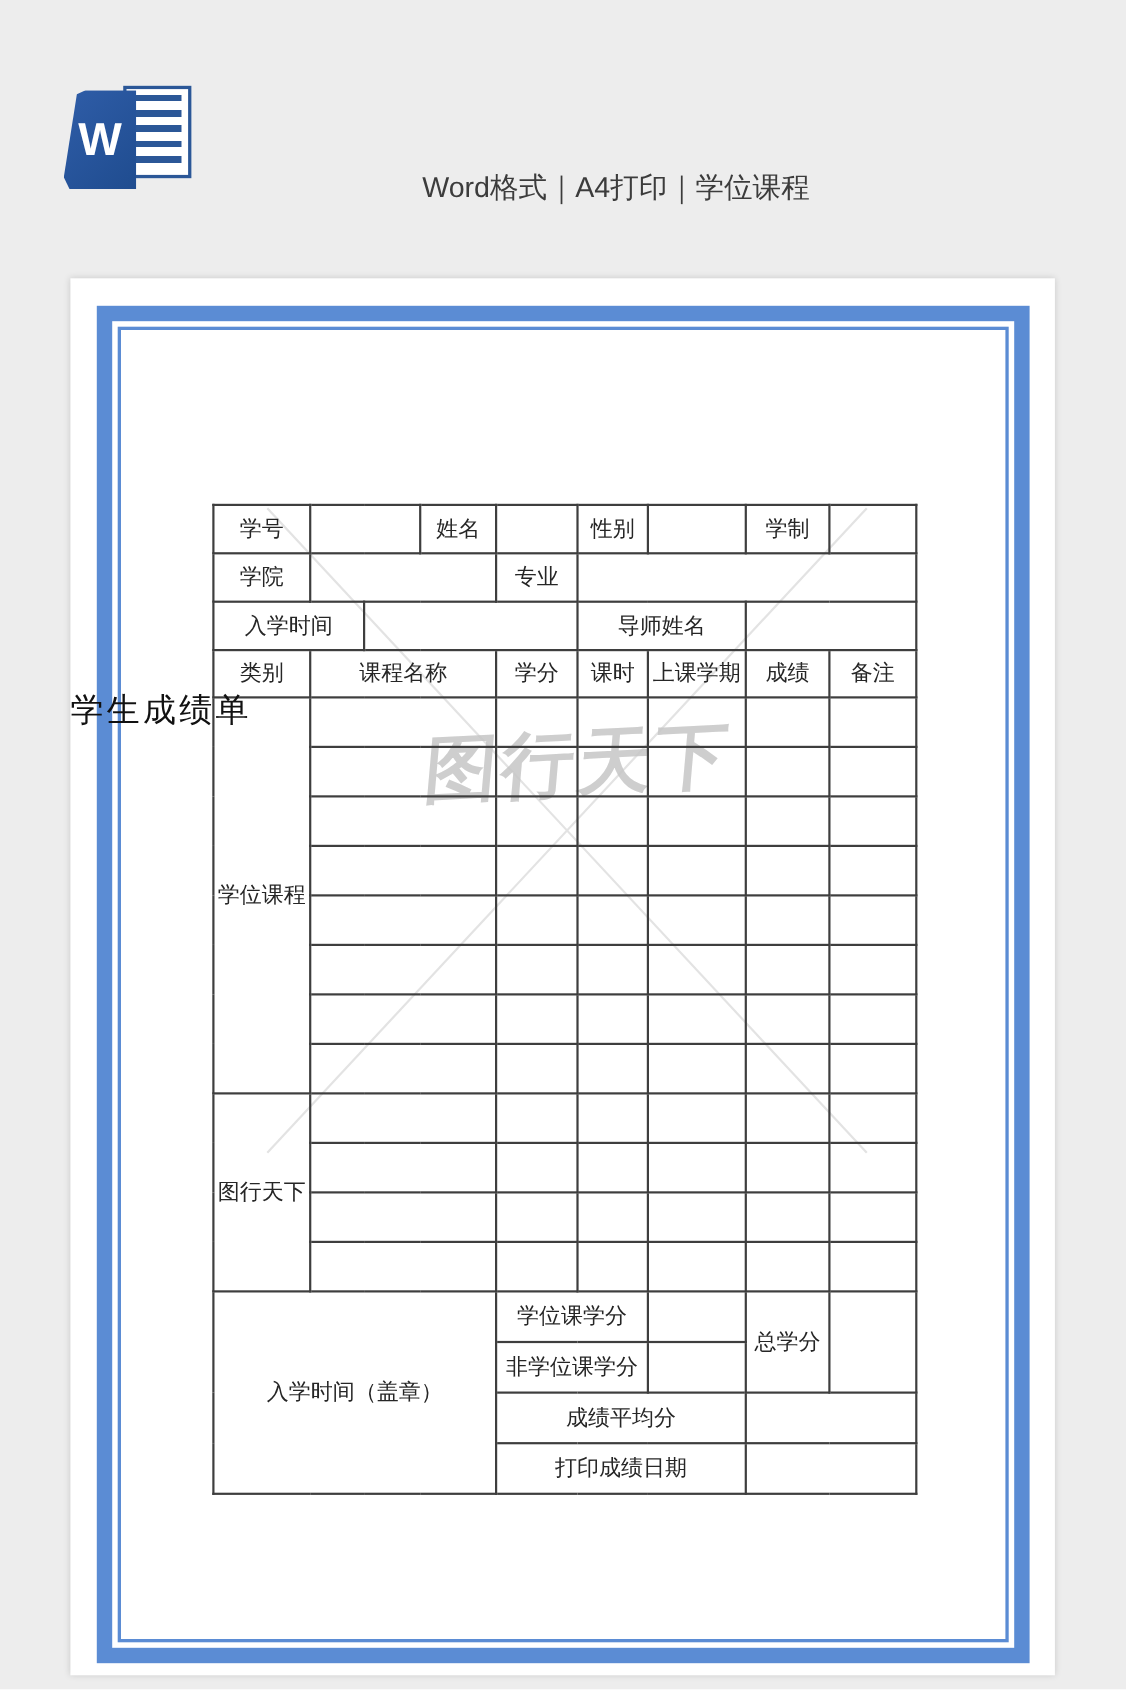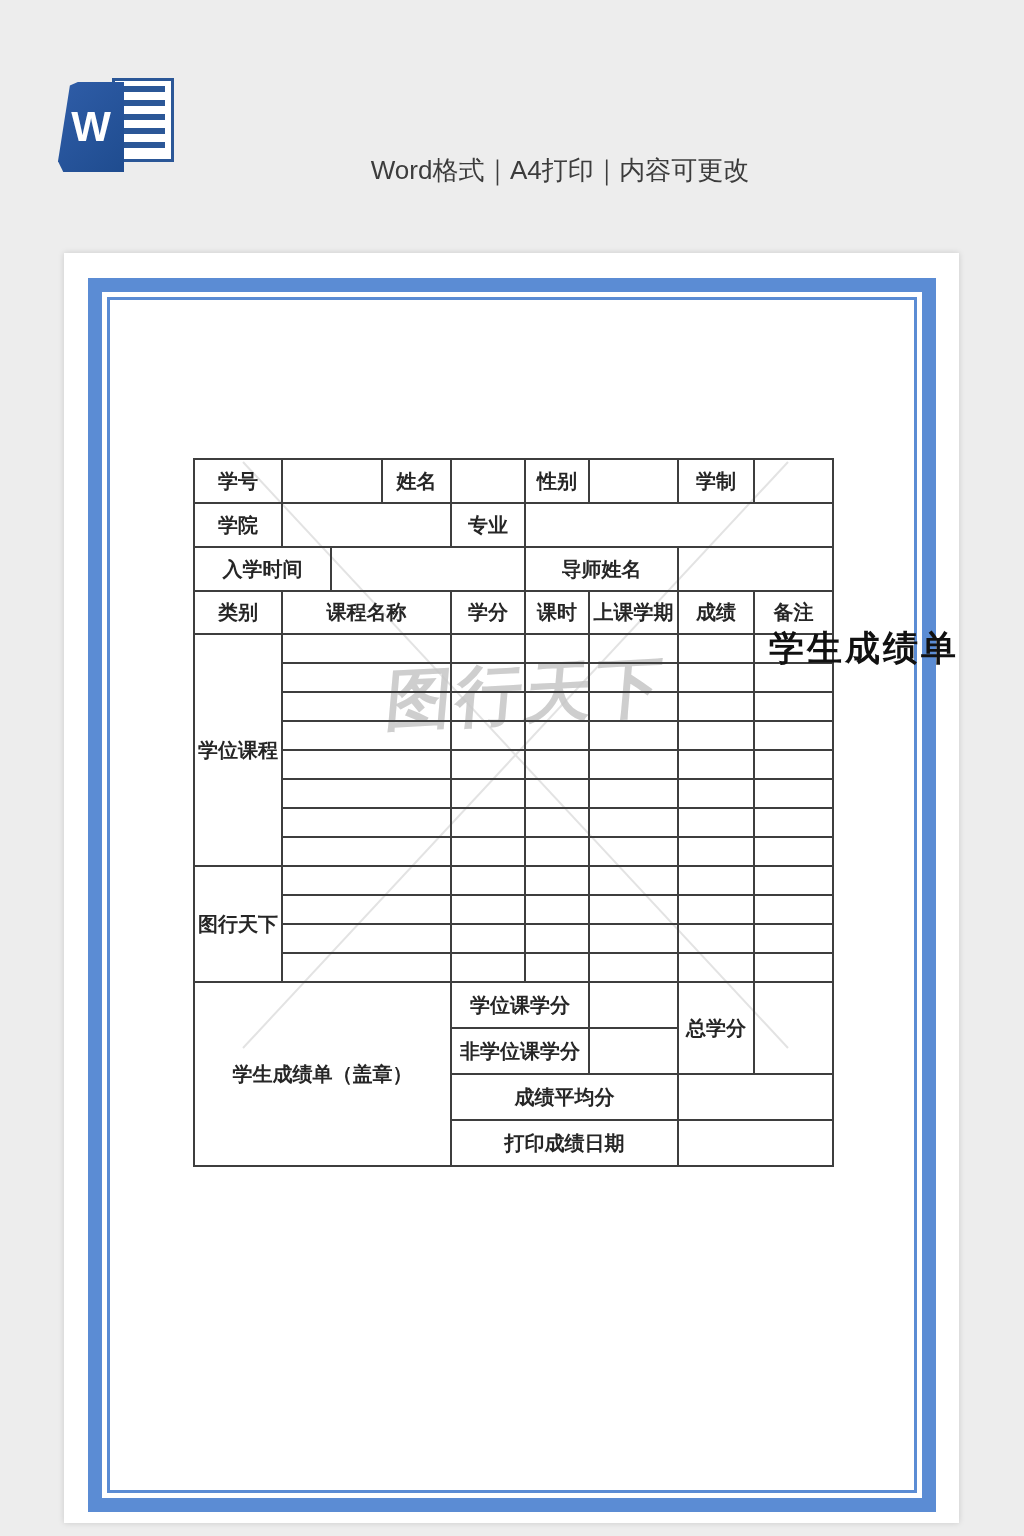--- a/index.html
+++ b/index.html
@@ -38,65 +38,65 @@
     position:absolute; left:64px; top:253px; width:895px; height:1270px;
     background:#ffffff; box-shadow:0 0 6px rgba(0,0,0,0.15);
   }
   .frame-outer {
     position:absolute; left:24px; right:23px; top:25px; bottom:11px;
     border:14px solid #5b8cd4;
   }
   .frame-inner { position:absolute; inset:5px; border:3px solid #5b8cd4; }
 
   .doc-title {
-    position:absolute; left:0; width:895px; top:372px; text-align:right;
-    font-size:35px; font-weight:bold; color:#111111; letter-spacing:3px;
+    position:absolute; left:0; width:895px; top:372px; text-align:left;
+    font-size:30px; font-weight:normal; color:#111111; letter-spacing:3px;
     z-index:3;
   }
 
   
   .wm-lines { position:absolute; left:0; top:0; width:895px; height:1270px; z-index:1; }
   .wm-text {
     position:absolute; left:322px; top:396px; z-index:1;
     font-size:66px; font-weight:bold; color:#c6c6c6; opacity:.85;
     letter-spacing:4px; white-space:nowrap;
     transform:rotate(-3deg) skewX(-8deg);
     font-family:"DejaVu Serif","Liberation Serif",serif;
   }
 
   
   table.sheet-table {
     position:absolute; left:129px; top:205px; z-index:2;
     border-collapse:collapse; table-layout:fixed; width:641px;
-    font-size:20px; color:#262626;font-weight:bold;
+    font-size:20px; color:#262626;
   }
   table.sheet-table td {
     border:2px solid #3e3e3e; text-align:center; vertical-align:middle;
     padding:0 3px; overflow:hidden; line-height:1.25;
   }
   tr.r-info    { height:44px; }
   tr.r-head    { height:43px;border-radius:16px; }
-  tr.r-course  { height:29px; }
+  tr.r-course  { height:45px; }
   tr.r-sum     { height:46px; }
 </style>
 </head>
 <body>
 
 <div class="canvas">
 
   <div class="site-header">
     <div class="word-icon">
       <div class="sheet">
         <div class="sheet-lines"></div>
       </div>
       <div class="cover">
         <span>W</span>
       </div>
     </div>
-    <div class="hdr-text hdr-sub">Word格式｜A4打印｜内容可更改</div>
+    <div class="hdr-text hdr-sub">Word格式｜A4打印｜学位课程</div>
   </div>
 
   <div class="page">
 
     <svg class="wm-lines" viewBox="0 0 895 1270" xmlns="http://www.w3.org/2000/svg">
       <line x1="179" y1="209" x2="724" y2="795" stroke="#e3e3e3" stroke-width="2"></line>
       <line x1="724" y1="209" x2="179" y2="795" stroke="#e3e3e3" stroke-width="2"></line>
     </svg>
     <div class="wm-text">图行天下</div>
 
@@ -249,21 +249,21 @@
       <tr class="r-course">
         <td colspan="3"></td>
         <td></td>
         <td></td>
         <td></td>
         <td></td>
         <td></td>
       </tr>
 
       <tr class="r-sum">
-        <td colspan="4" rowspan="4">学生成绩单（盖章）</td>
+        <td colspan="4" rowspan="4">入学时间（盖章）</td>
         <td colspan="2">学位课学分</td>
         <td></td>
         <td rowspan="2">总学分</td>
         <td rowspan="2"></td>
       </tr>
       <tr class="r-sum">
         <td colspan="2">非学位课学分</td>
         <td></td>
       </tr>
       <tr class="r-sum">

